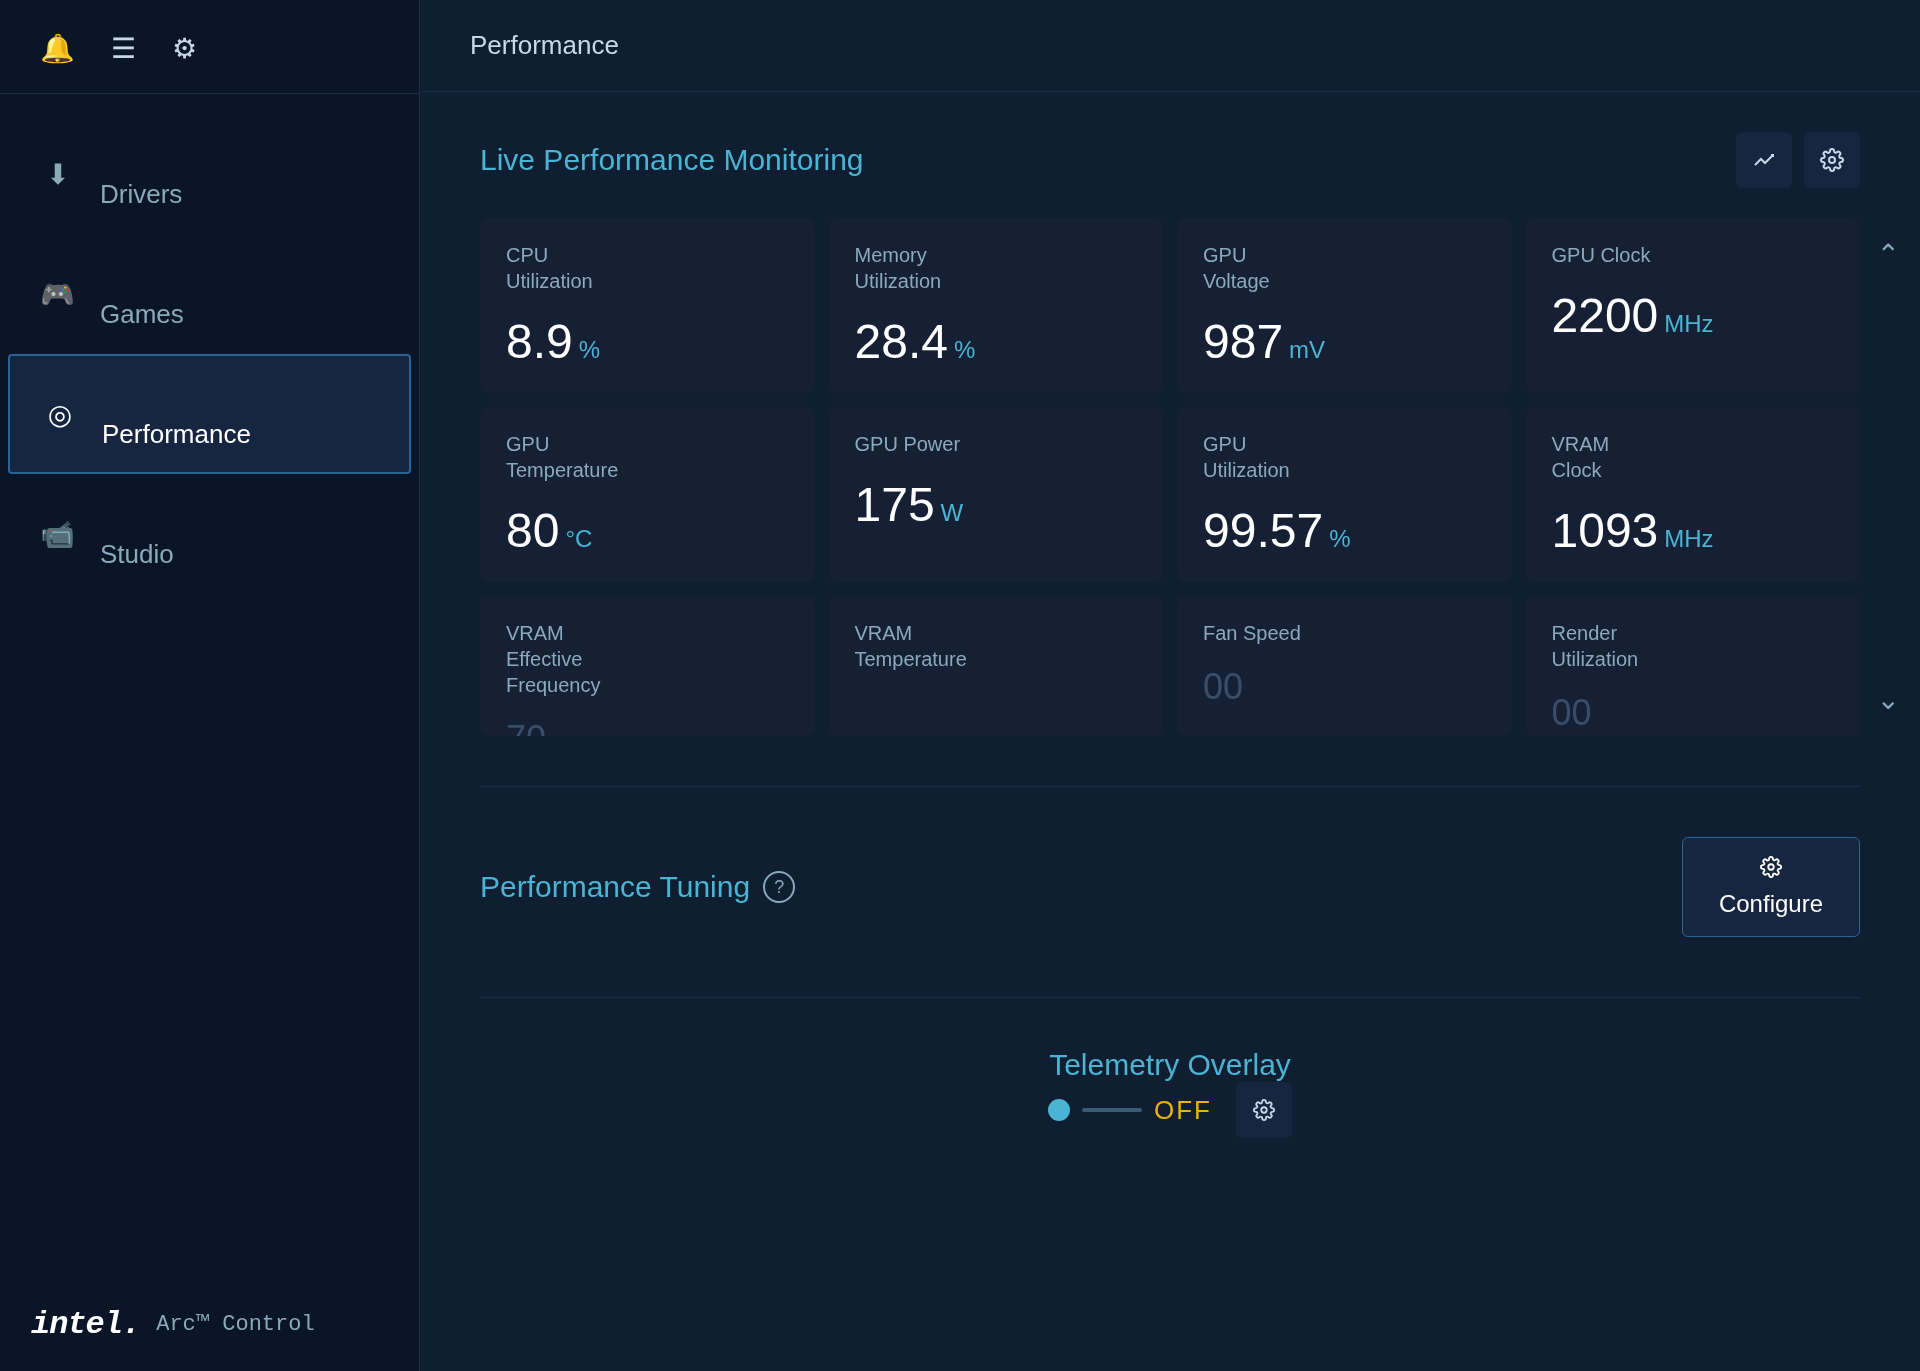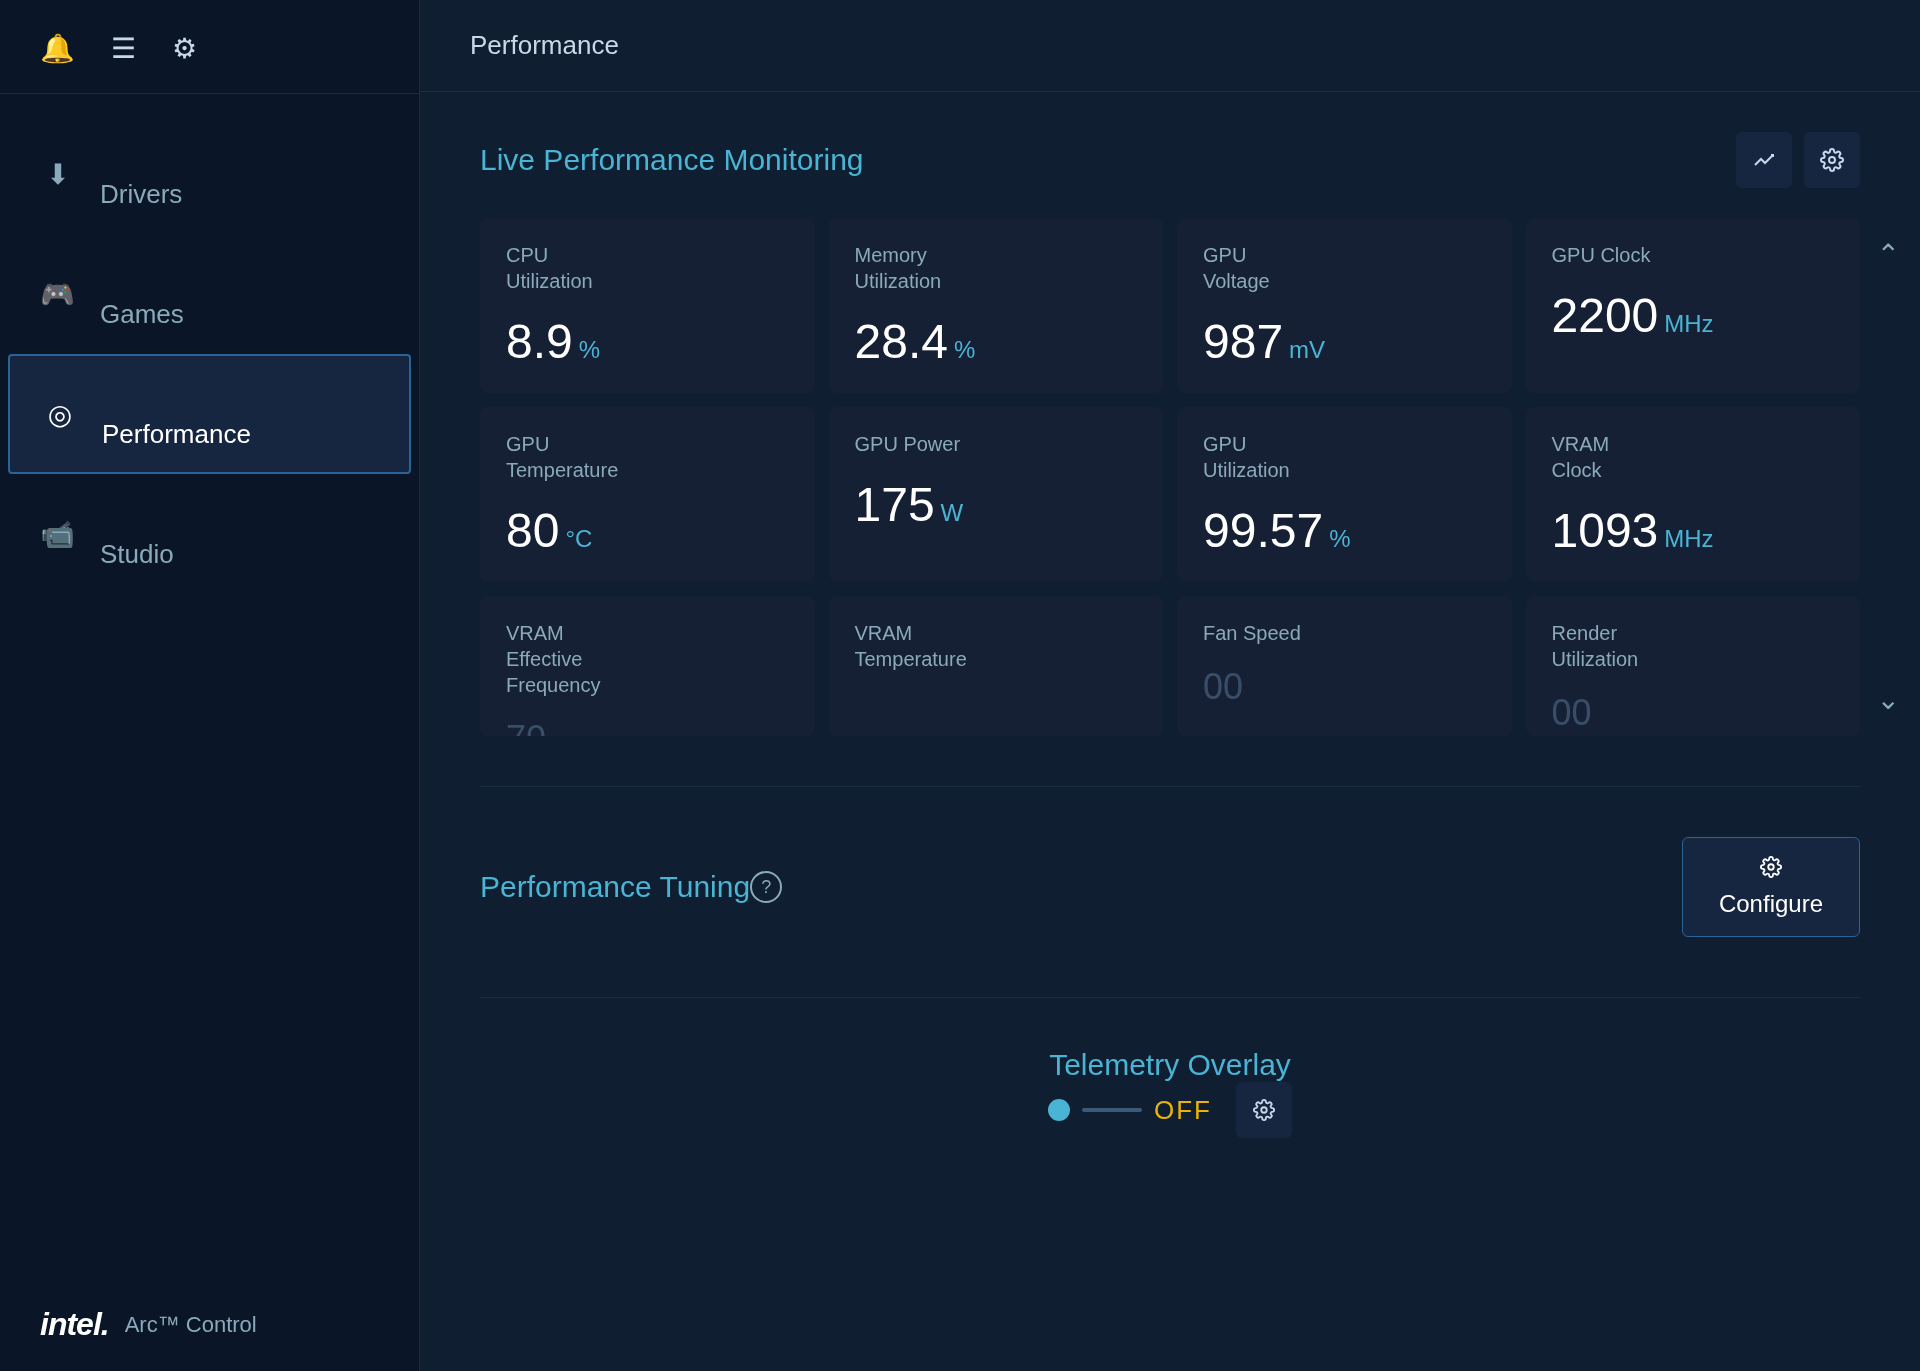--- a/index.html
+++ b/index.html
@@ -69,24 +69,25 @@
       text-align: center;
     }
 
     .nav-item .nav-label {
       font-size: 26px;
       font-weight: 400;
       margin-top: 41px;
     }
 
     .sidebar-footer {
-      padding: 28px 40px;
+      padding: 28px 31px;
       display: flex;
       align-items: center;
       gap: 16px;
+      font-family: Liberation Mono, monospace;
     }
 
     .intel-logo {
       color: #ffffff;
       font-size: 32px;
       font-style: italic;
       font-weight: 900;
       letter-spacing: -1px;
     }
 
@@ -234,21 +235,21 @@
     .tuning-section {
       display: flex;
       align-items: center;
       justify-content: space-between;
       padding: 10px 0;
     }
 
     .tuning-left {
       display: flex;
       align-items: center;
-      gap: 0;
+      gap: 13px;
     }
 
     .tuning-title {
       color: #4ab4d4;
       font-size: 30px;
       font-weight: 500;
     }
 
     .help-icon {
       width: 32px;

